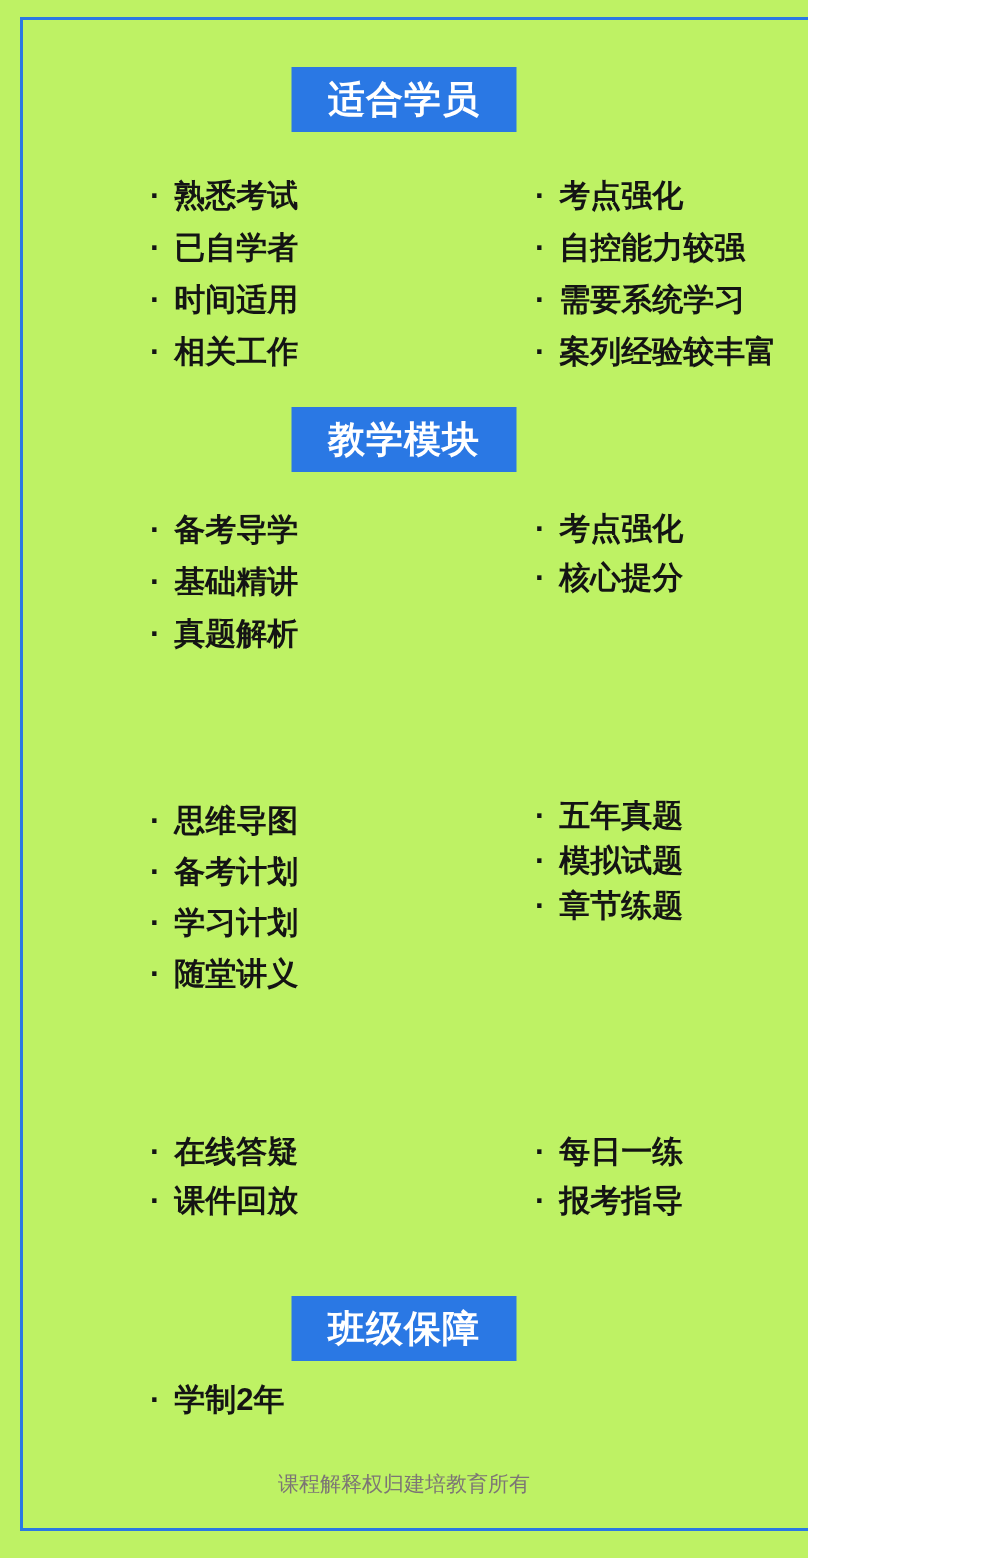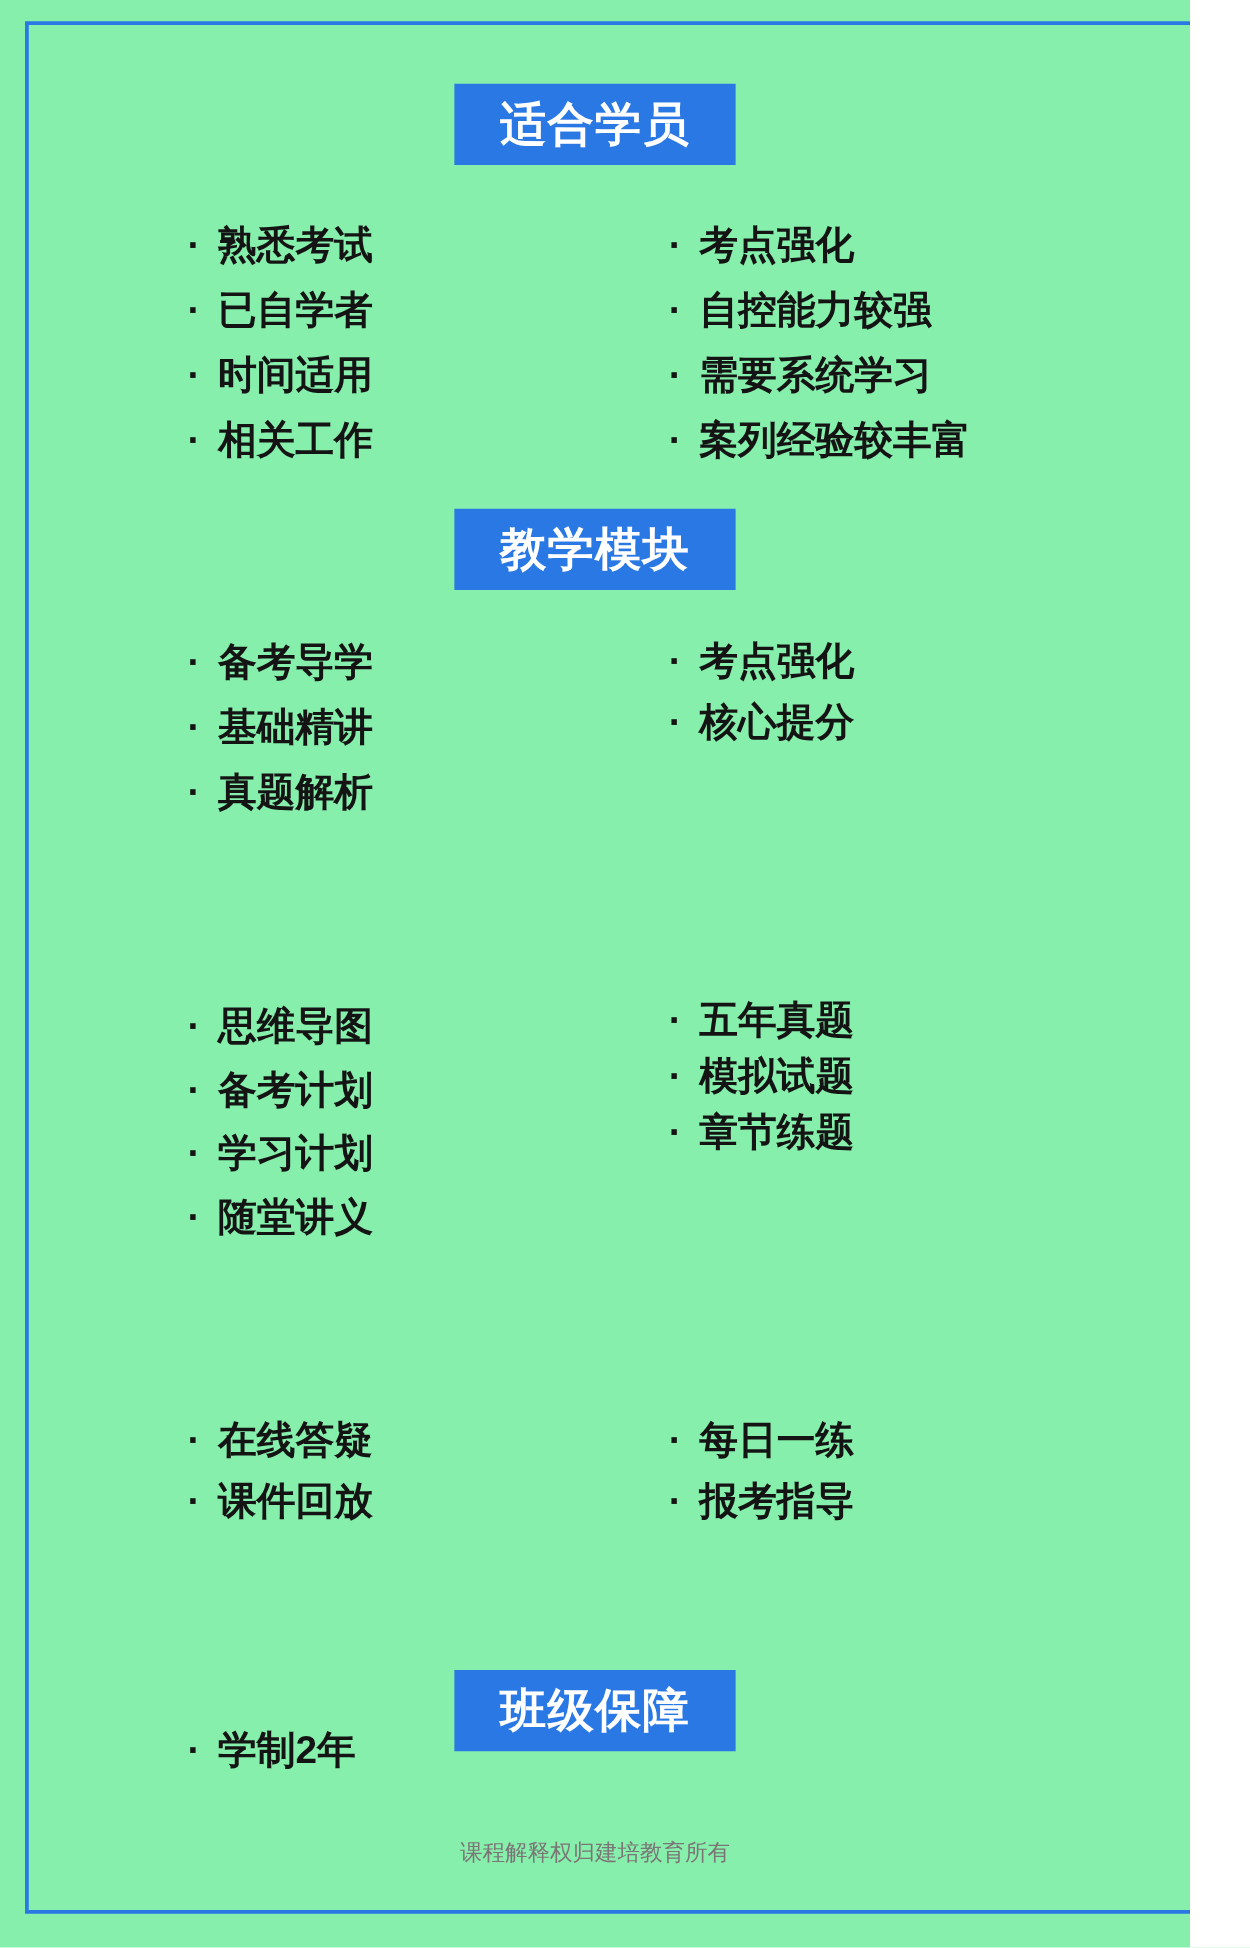--- a/index.html
+++ b/index.html
@@ -1,21 +1,21 @@
 <!DOCTYPE html>
 <html style="--blue: #2A78E4; --ink: #141414; --muted: #7C7575;"><head>
 <meta charset="utf-8">
 <style>
   :root { --blue: #2A78E4; --ink: #141414; --muted: #7C7575; }
   html,body { margin:0; padding:0; background:#fff; }
   .page {
     position: relative;
-    width: 952px;
+    width: 808px;
     height: 1558px;
-    background: #86efac;
+    background: #bef264;
     font-family: "Liberation Sans", sans-serif;
     overflow: hidden;
   }
   .frame {
     position: absolute;
     left: 20px; top: 17px;
     width: 961px; height: 1514px;
     border: 3px solid var(--blue);
     box-sizing: border-box;
   }
@@ -46,21 +46,21 @@
   .lh51 .item { height: 51px; }
   .lh49 .item { height: 49px; }
   .lh45 .item { height: 45px; }
   .bullet { margin-right: 14px; font-weight: 700; }
   .footer {
     position: absolute;
     top: 1470px;
     left: 0; width: 100%;
     text-align: center;
     color: var(--muted);
-    font-size: 18px;
+    font-size: 21px;
     font-weight: 400;
   }
 </style>
 </head>
 <body>
 
 <div class="page">
   <div class="frame"></div>
 
   <div class="hdr" style="top:67px">
@@ -178,21 +178,21 @@
     <div class="item">
         <span class="bullet">·</span>
         <span class="label">每日一练</span>
       </div>
     <div class="item">
         <span class="bullet">·</span>
         <span class="label">报考指导</span>
       </div>
   </div>
 
-  <div class="hdr" style="top:1336px">
+  <div class="hdr" style="top:1296px">
     <span>班级保障</span>
   </div>
   <div class="col col-l lh52" style="top:1374px">
     <div class="item">
         <span class="bullet">·</span>
         <span class="label">学制2年</span>
       </div>
   </div>
 
   <div class="footer">课程解释权归建培教育所有</div>

